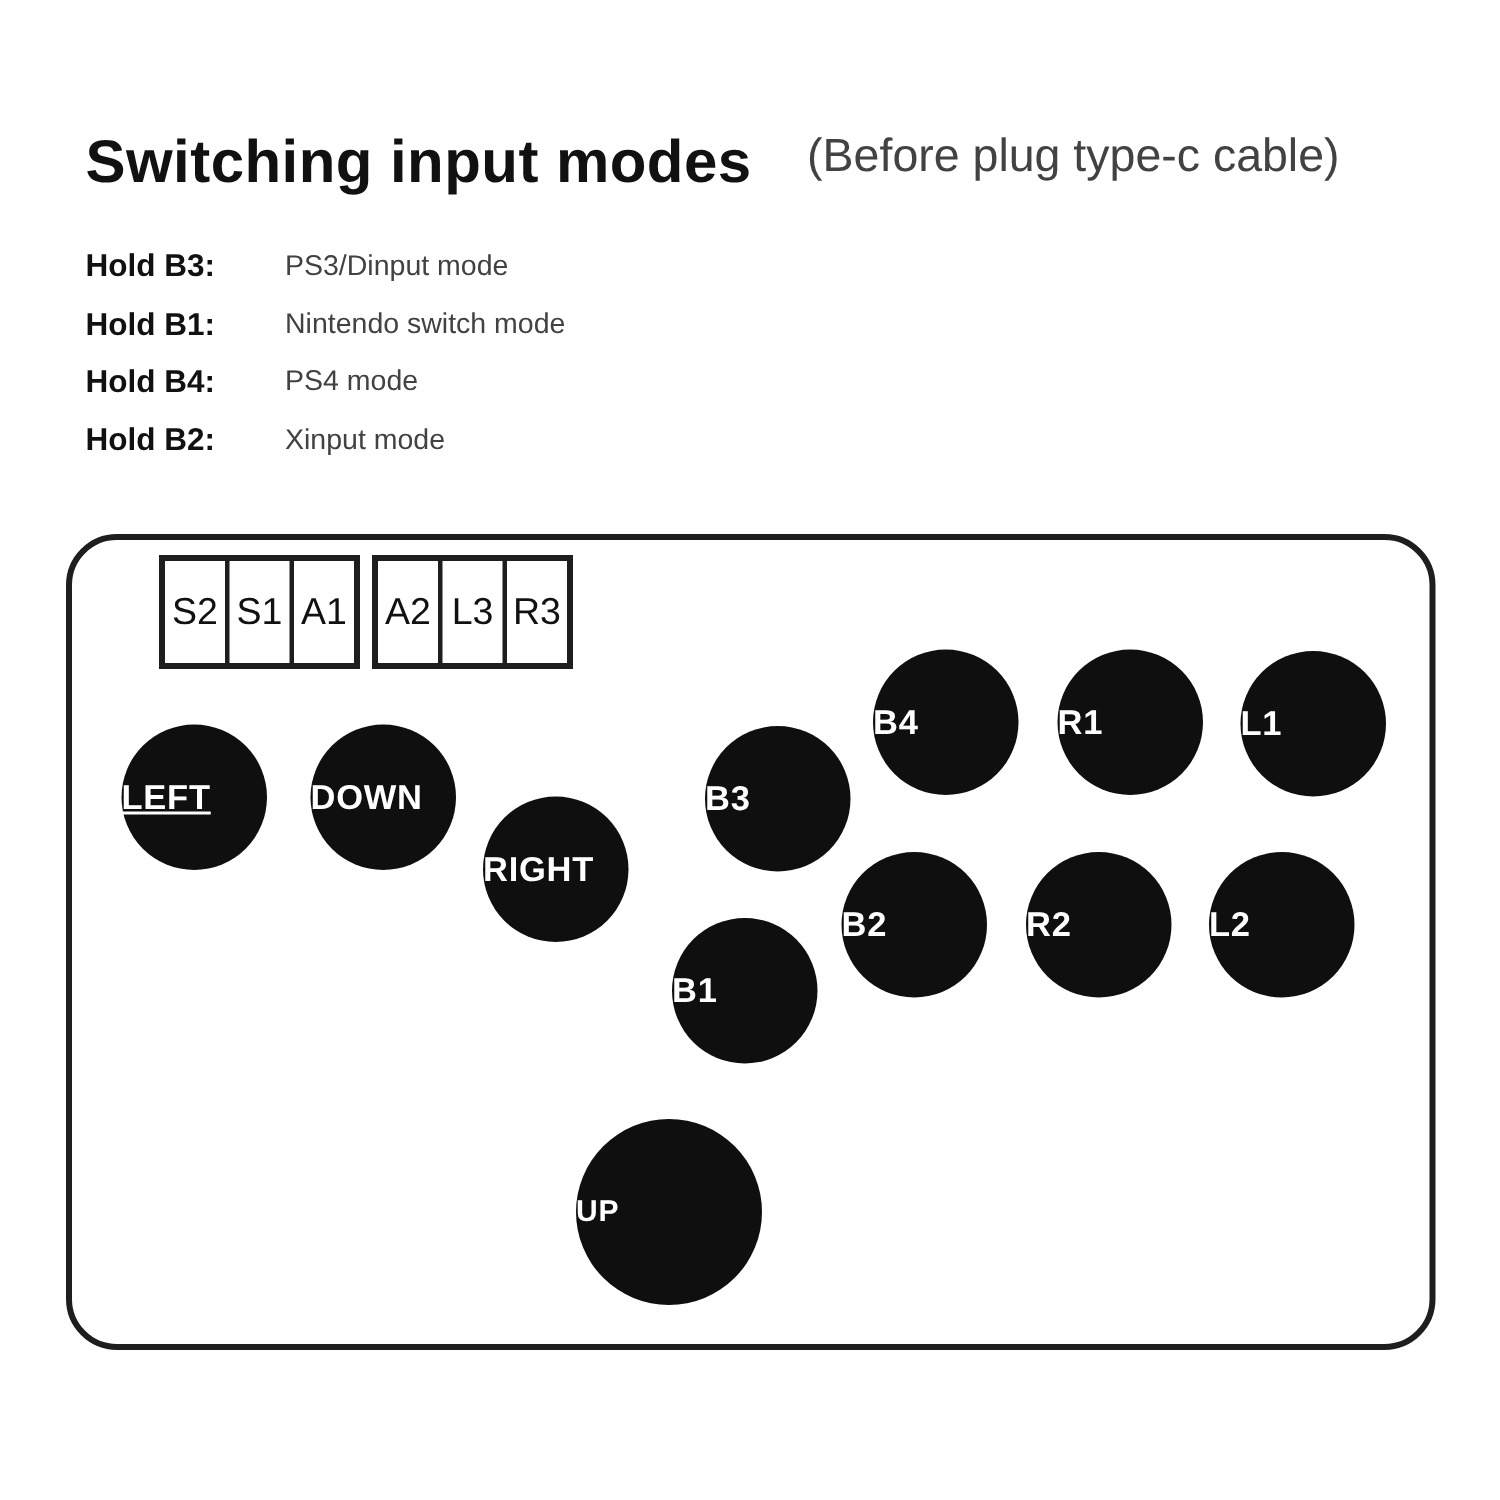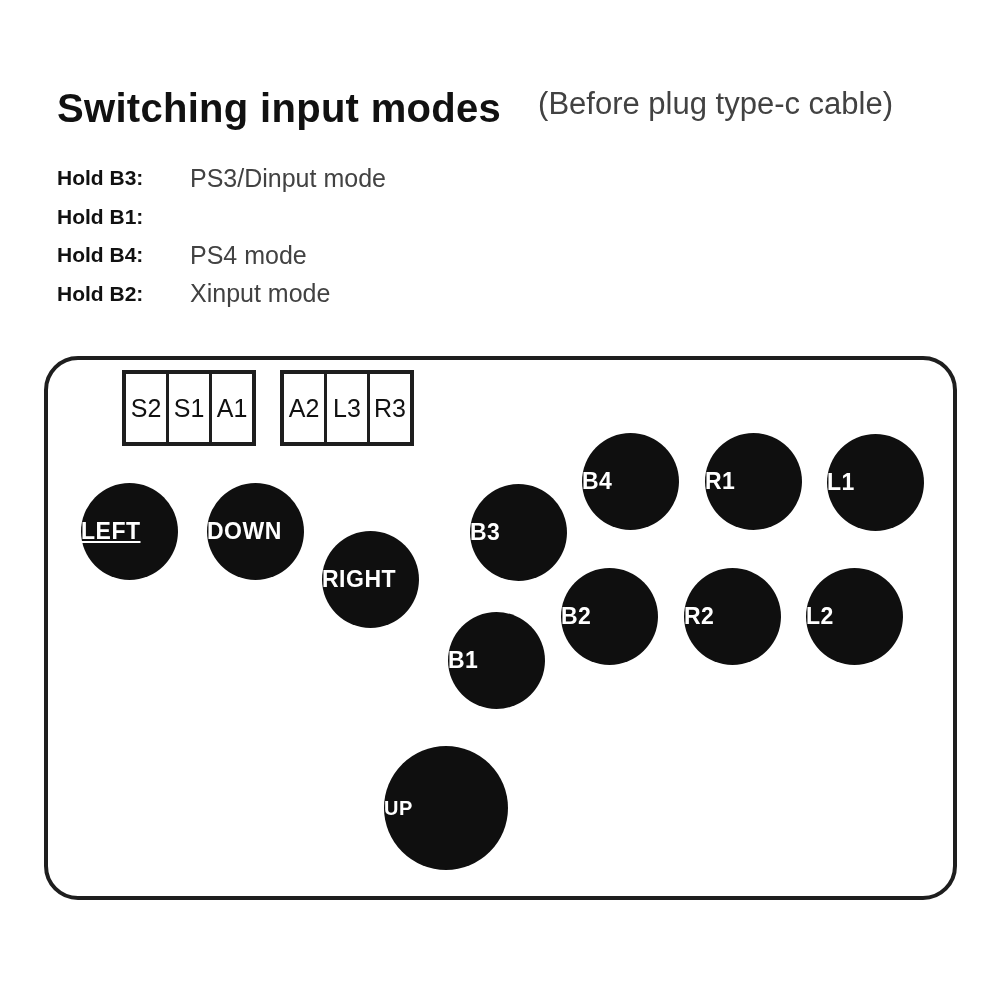--- a/index.html
+++ b/index.html
@@ -51,21 +51,21 @@
     align-items: center;
   }
   .instr-hold {
     font-size: 21px;
     font-weight: bold;
     color: var(--text-primary, #151515);
     width: 133px;
     flex: 0 0 133px;
   }
   .instr-mode {
-    font-size: 25px;
+    font-size: 19px;
     color: var(--text-secondary, #484848);
   }
 
   
   .panel {
     position: absolute;
     left: 44px;
     top: 356px;
     width: 913px;
     height: 544px;
@@ -82,21 +82,20 @@
     top: 10px;
     display: flex;
     gap: 8px;
   }
   .aux-group {
     display: flex;
     height: 76px;
     box-sizing: border-box;
     border: 4px solid var(--outline, #1c1c1c);
     background: #ffffff;
-    margin-left: 16px;
   }
   .aux-cell {
     width: 40px;
     display: flex;
     align-items: center;
     justify-content: center;
     font-size: 25px;
     color: var(--text-primary, #111111);
     border-right: 3px solid var(--outline, #1c1c1c);
   }
@@ -131,20 +130,21 @@
   <span class="title-suffix">(Before plug type-c cable)</span>
 </div>
 
 <div class="instructions">
   <div class="instr-row">
     <span class="instr-hold">Hold B3:</span>
     <span class="instr-mode">PS3/Dinput mode</span>
   </div>
   <div class="instr-row">
     <span class="instr-hold">Hold B1:</span>
+    <span class="instr-mode">Nintendo switch mode</span>
   </div>
   <div class="instr-row">
     <span class="instr-hold">Hold B4:</span>
     <span class="instr-mode">PS4 mode</span>
   </div>
   <div class="instr-row">
     <span class="instr-hold">Hold B2:</span>
     <span class="instr-mode">Xinput mode</span>
   </div>
 </div>

